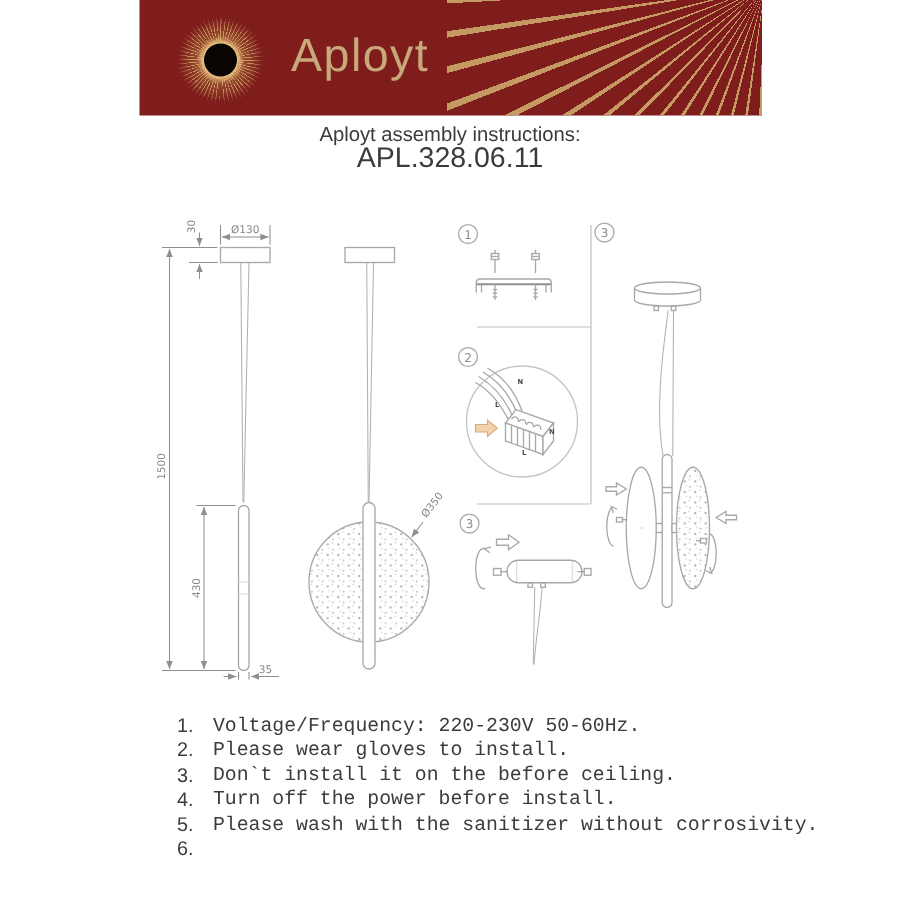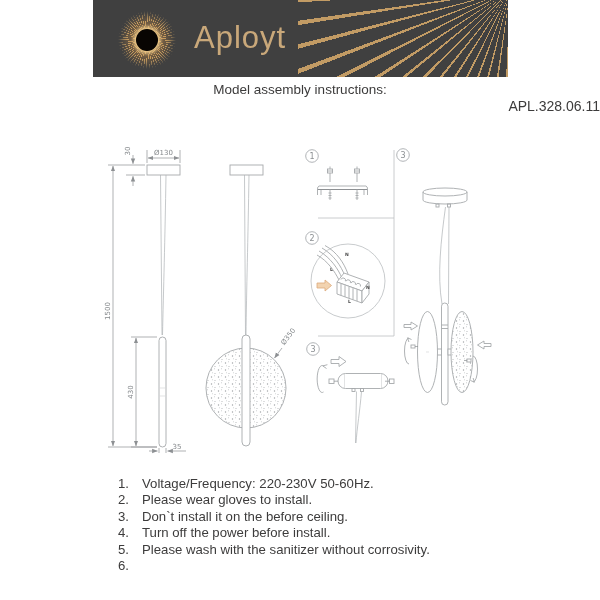--- a/index.html
+++ b/index.html
@@ -1,73 +1,73 @@
 <!DOCTYPE html>
 <html><head>
 <meta charset="utf-8">
 <style>
   html,body{margin:0;padding:0;}
   body{width:600px;height:600px;background:#ffffff;position:relative;overflow:hidden;
        font-family:"Liberation Sans",sans-serif;}
 
   
-  .banner{position:absolute;left:93px;top:0;width:415px;height:77px;background:#404040;overflow:hidden;}
+  .banner{position:absolute;left:93px;top:0;width:415px;height:77px;background:#7f1d1d;overflow:hidden;}
   .sunburst{position:absolute;left:23px;top:9px;width:62px;height:62px;}
   .sun-rays{position:absolute;inset:0;border-radius:50%;
     background:repeating-conic-gradient(from 0deg,rgba(216,175,110,0.95) 0deg 1.6deg,rgba(0,0,0,0) 1.6deg 6deg);
     -webkit-mask-image:radial-gradient(circle,transparent 0 9px,#000 12px 19px,transparent 29px);
     mask-image:radial-gradient(circle,transparent 0 9px,#000 12px 19px,transparent 29px);}
   .sun-glow{position:absolute;inset:0;border-radius:50%;
     background:radial-gradient(circle,rgba(0,0,0,0) 8px,rgba(244,205,137,0.95) 11px,rgba(180,130,70,0.45) 16px,rgba(0,0,0,0) 27px);}
   .sun-core{position:absolute;left:20px;top:20px;width:22px;height:22px;border-radius:50%;background:#080502;}
   .brand{position:absolute;left:101px;top:50%;transform:translateY(-54%);
     color:#c9a87a;font-size:31px;letter-spacing:1px;font-weight:normal;}
   .rays{position:absolute;right:0;top:0;width:210px;height:100%;
     background:repeating-conic-gradient(from 90deg at 101% -12%,rgba(201,160,102,0.95) 0deg 1.15deg,rgba(0,0,0,0) 1.15deg 6.1deg);}
 
   
   .titleblock{position:absolute;left:0;top:82px;width:600px;text-align:center;color:#3c3b3b;}
   .titleblock .t1{font-size:13.5px;line-height:16px;}
-  .titleblock .t2{font-size:14px;line-height:16px;text-align:right;}
+  .titleblock .t2{font-size:19px;line-height:16px;}
 
   
   .diagram{position:absolute;left:0;top:130px;}
   .ln{stroke:#a6a9ac;stroke-width:0.9;fill:none;}
   .lnthin{stroke:#aeb1b4;stroke-width:0.7;fill:none;}
   .lnf{stroke:#a6a9ac;stroke-width:0.9;fill:#ffffff;}
   .dim{stroke:#8d9093;stroke-width:0.7;fill:none;}
   .div{stroke:#bcbfc1;stroke-width:0.8;}
   .dimtxt{fill:#84888b;font-family:"DejaVu Sans",sans-serif;font-size:7px;}
   .steptxt{fill:#8a8e91;font-family:"DejaVu Sans",sans-serif;font-size:8px;}
   .stepc{stroke:#a8acaf;stroke-width:0.9;fill:#ffffff;}
   .detailc{stroke:#c2c5c7;stroke-width:0.9;fill:#ffffff;}
   .wiretxt{fill:#4a4a4a;font-family:"DejaVu Sans",sans-serif;font-size:4.5px;font-weight:bold;}
   .faint{stroke:#d5d7d8;stroke-width:0.7;fill:none;}
 
   
   .notes{position:absolute;left:118px;top:476px;color:#3d3c3c;font-size:13.2px;}
   .note-row{display:flex;line-height:16.4px;}
   .note-num{width:24px;flex:0 0 24px;}
-  .note-text{white-space:nowrap;}
+  .note-text{white-space:nowrap;font-family:Liberation Mono, monospace;}
 </style>
 </head>
 <body>
 
 <div class="banner">
   <div class="sunburst">
     <div class="sun-rays"></div>
     <div class="sun-glow"></div>
     <div class="sun-core"></div>
   </div>
   <div class="brand">Aployt</div>
   <div class="rays"></div>
 </div>
 
 <div class="titleblock">
-  <div class="t1">Model assembly instructions:</div>
+  <div class="t1">Aployt assembly instructions:</div>
   <div class="t2">APL.328.06.11</div>
 </div>
 
 <svg class="diagram" width="600" height="345" viewBox="0 0 600 345">
   <defs>
     <marker id="arr" viewBox="0 0 6 6" markerWidth="6" markerHeight="6" refX="5.4" refY="3" orient="auto-start-reverse" markerUnits="userSpaceOnUse">
       <path d="M0,0.8 L5.6,3 L0,5.2 Z" fill="#8d9093"></path>
     </marker>
     <pattern id="dotfill" width="7" height="7" patternUnits="userSpaceOnUse">
       <rect width="7" height="7" fill="#ffffff"></rect>

